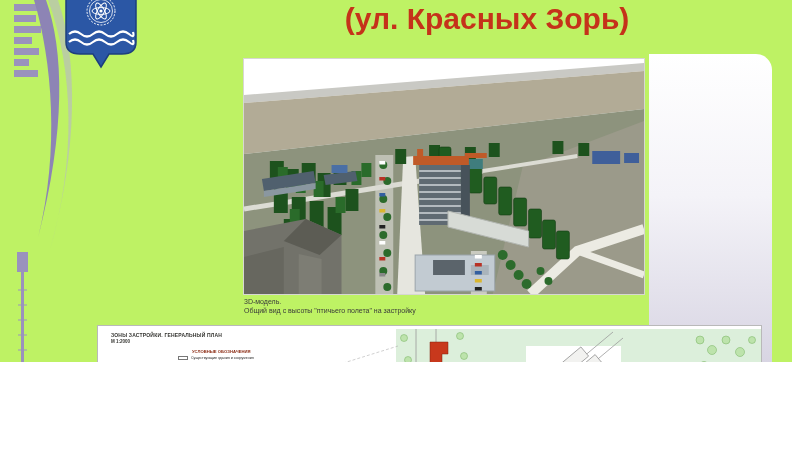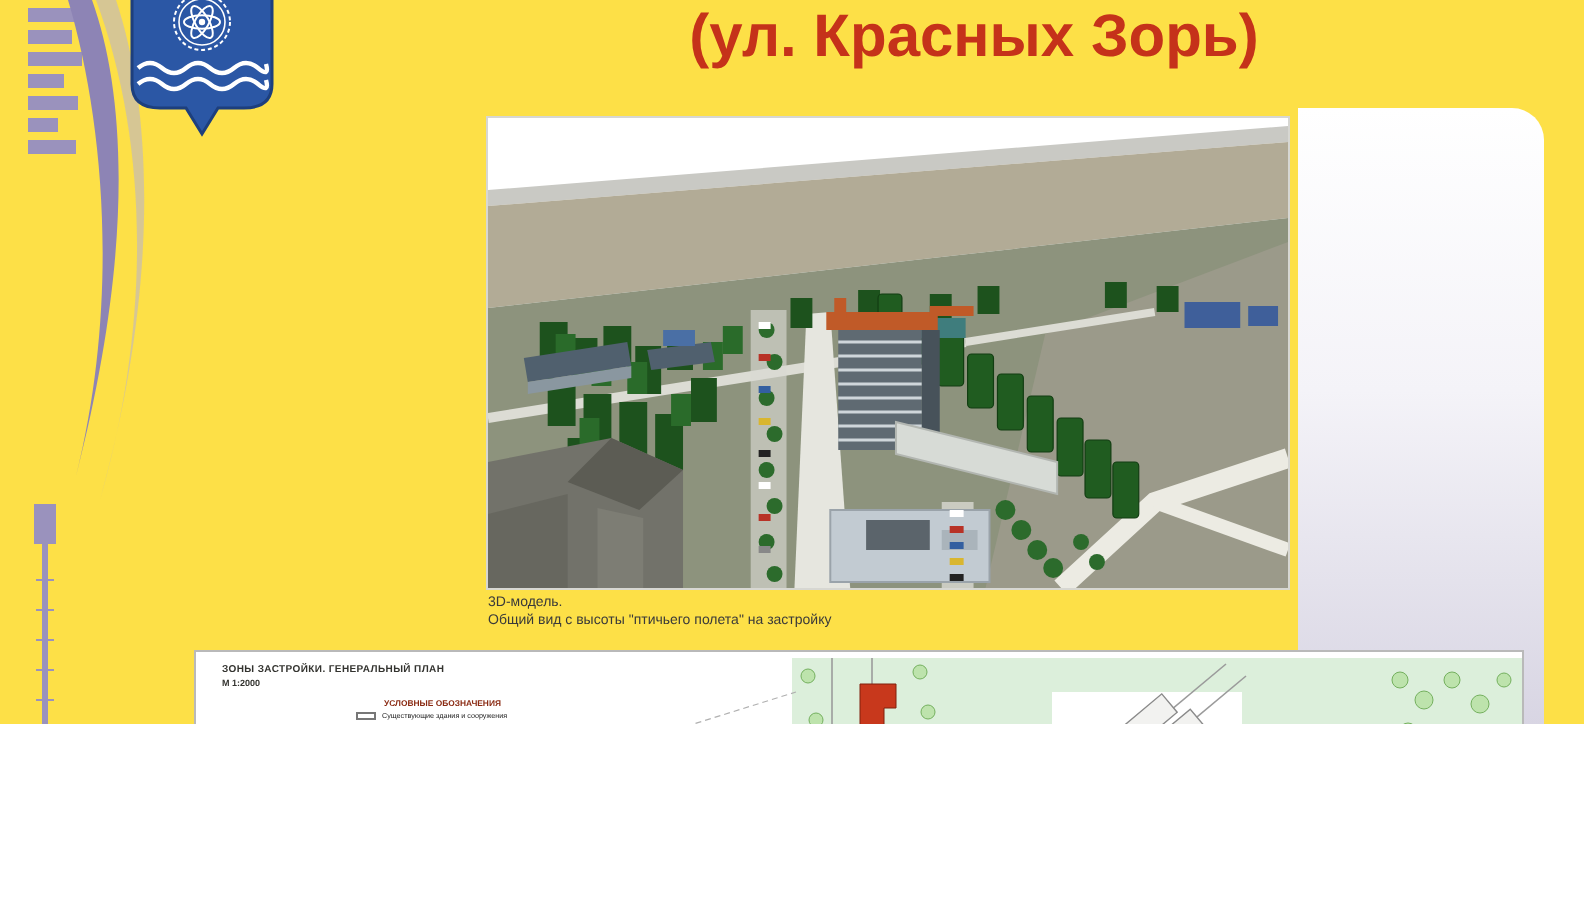--- a/index.html
+++ b/index.html
@@ -1,16 +1,16 @@
 <!DOCTYPE html>
 <html><head>
 <meta charset="utf-8">
 <style>
   html,body{margin:0;padding:0;background:#fff;}
-  .slide{position:relative;width:792px;height:362px;overflow:hidden;background:#fde047;
+  .slide{position:relative;width:792px;height:362px;overflow:hidden;background:#bef264;
          font-family:"Liberation Sans", sans-serif;}
   
   .right-panel{position:absolute;left:649px;top:54px;width:123px;height:404px;
     border-radius:0 16px 0 0;
     background:linear-gradient(180deg,#ffffff 0%,#f4f3f8 35%,#dddaе7 70%,#c8c4d7 100%);
     background:linear-gradient(180deg,#ffffff 0%,#f4f3f8 35%,#c8c4d7 100%);
     z-index:1;}
   
   .title{position:absolute;left:272px;top:2px;width:430px;text-align:center;
     font-size:30px;font-weight:bold;color:#c5321a;letter-spacing:0px;z-index:4;}

